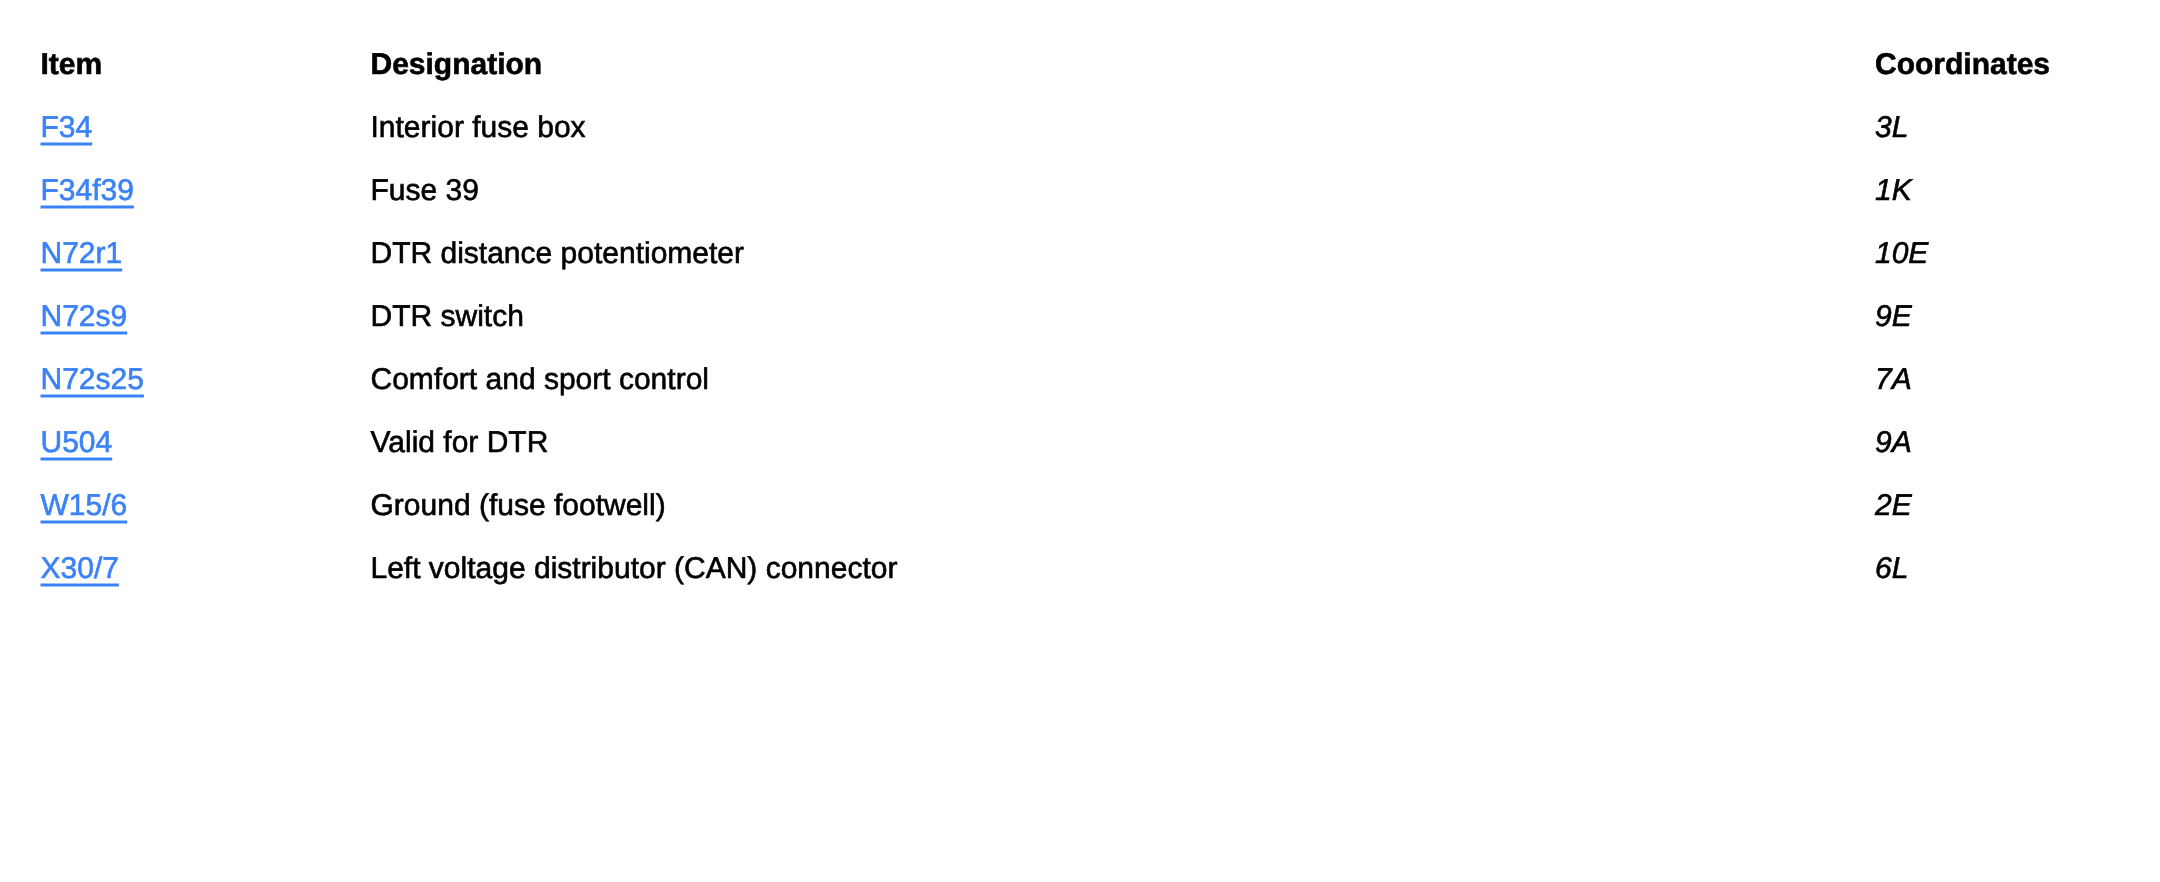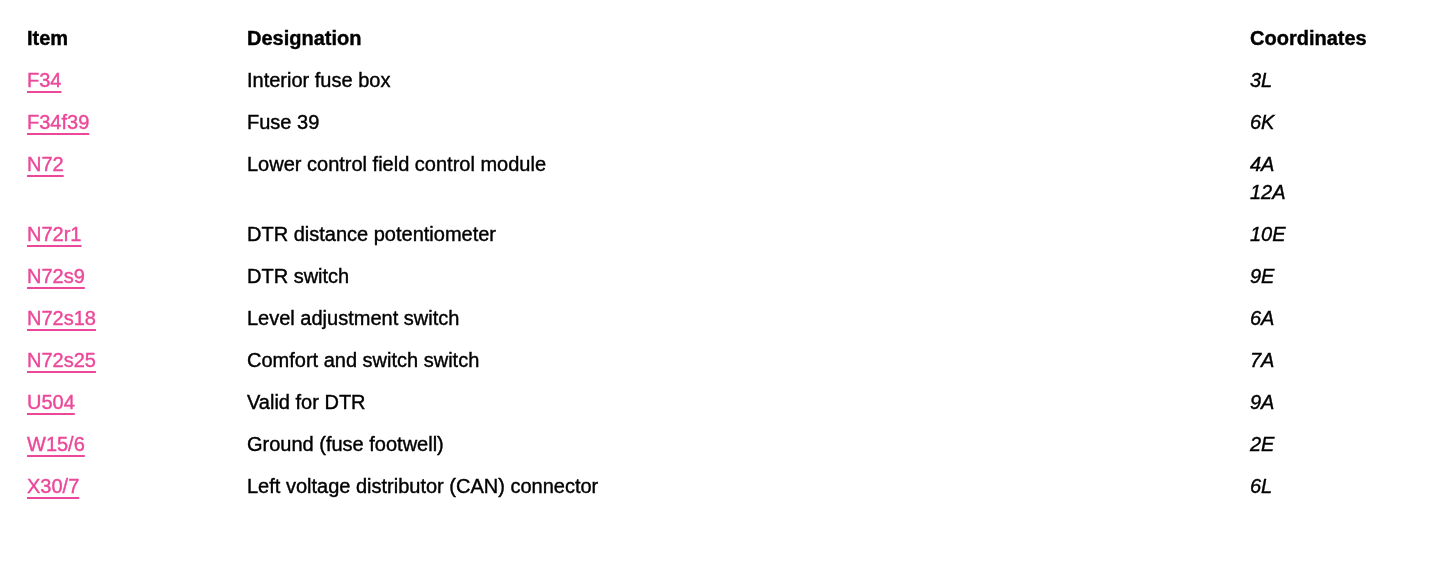--- a/index.html
+++ b/index.html
@@ -11,22 +11,21 @@
     height: 588px;
     overflow: hidden;
     background: #ffffff;
     color: #000000;
     font-family: "Liberation Sans", sans-serif;
     font-size: 20px;
     line-height: 28px;
     -webkit-text-stroke: 0.4px currentColor; 
   }
   .doc {
-    padding: 6px 0 0 27px;
-    margin-top: 11px;
+    padding: 22px 0 0 27px;
   }
   table.parts-table {
     border-collapse: collapse;
     table-layout: fixed;
     width: 1400px;
   }
   th, td {
     padding: 7px 0;
     text-align: left;
     vertical-align: top;
@@ -34,21 +33,21 @@
     white-space: nowrap;
     overflow: visible;
   }
   thead th {
     font-weight: 700;
   }
   .col-item        { width: 220px; }
   .col-designation { width: 1003px; }
   .col-coordinates { width: 177px; }
   .item-link {
-    color: #ec4899;
+    color: #3b82f6;
     text-decoration: underline;
     text-decoration-thickness: 2px;
     text-underline-offset: 4px;
     cursor: pointer;
   }
   .coordinate-line {
     line-height: 28px;
     font-style: italic;
   }
 </style>
@@ -83,36 +82,24 @@
   </tr>
 
   <tr>
     <td>
       <a class="item-link">F34f39</a>
     </td>
     <td>
       <span>Fuse 39</span>
     </td>
     <td>
-            <div class="coordinate-line">6K</div>
+            <div class="coordinate-line">1K</div>
           </td>
   </tr>
 
-  <tr>
-    <td>
-      <a class="item-link">N72</a>
-    </td>
-    <td>
-      <span>Lower control field control module</span>
-    </td>
-    <td>
-            <div class="coordinate-line">4A</div>
-            <div class="coordinate-line">12A</div>
-          </td>
-  </tr>
 
   <tr>
     <td>
       <a class="item-link">N72r1</a>
     </td>
     <td>
       <span>DTR distance potentiometer</span>
     </td>
     <td>
             <div class="coordinate-line">10E</div>
@@ -125,38 +112,27 @@
     </td>
     <td>
       <span>DTR switch</span>
     </td>
     <td>
             <div class="coordinate-line">9E</div>
           </td>
   </tr>
 
 
-  <tr>
-    <td>
-      <a class="item-link">N72s18</a>
-    </td>
-    <td>
-      <span>Level adjustment switch</span>
-    </td>
-    <td>
-            <div class="coordinate-line">6A</div>
-          </td>
-  </tr>
 
   <tr>
     <td>
       <a class="item-link">N72s25</a>
     </td>
     <td>
-      <span>Comfort and switch switch</span>
+      <span>Comfort and sport control</span>
     </td>
     <td>
             <div class="coordinate-line">7A</div>
           </td>
   </tr>
 
   <tr>
     <td>
       <a class="item-link">U504</a>
     </td>

